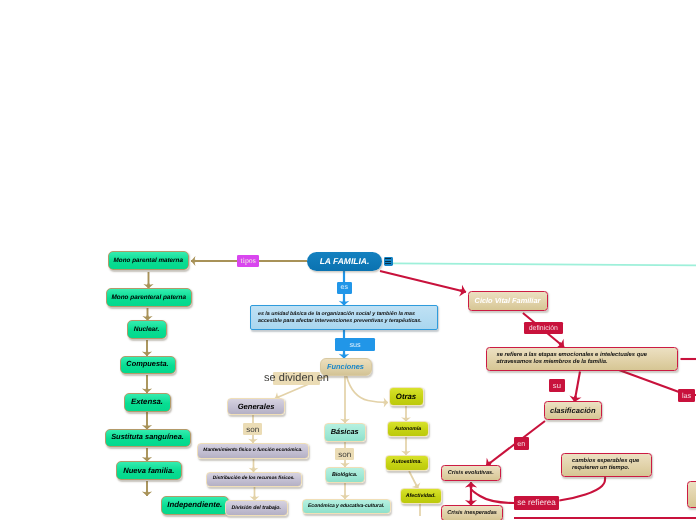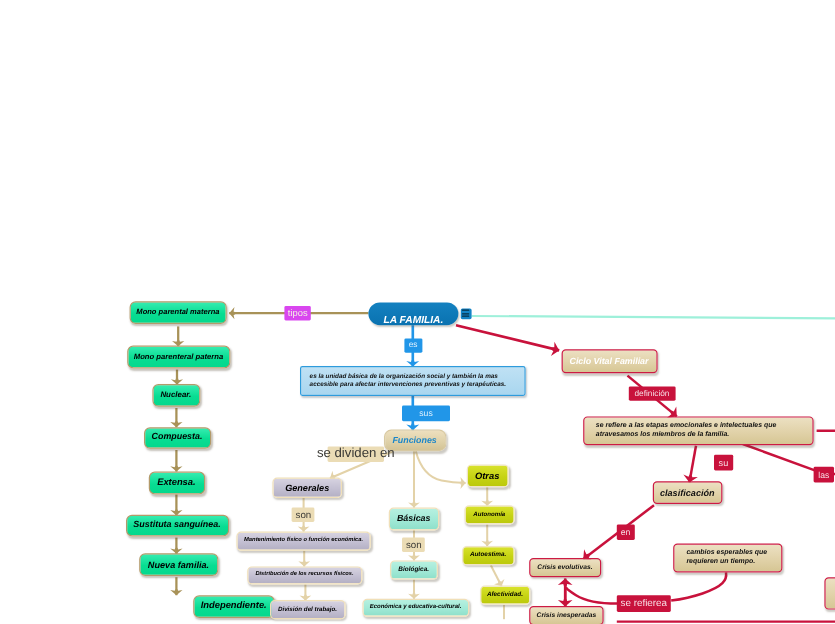--- a/index.html
+++ b/index.html
@@ -8,21 +8,21 @@
   -webkit-font-smoothing:antialiased;text-rendering:geometricPrecision;}
 #stage{position:absolute;left:0;top:0;width:696px;height:520px;overflow:hidden;background:#fff;}
 svg#links{position:absolute;left:0;top:0;width:696px;height:520px;}
 .node,.lbl{position:absolute;box-sizing:border-box;display:flex;align-items:center;
   justify-content:center;text-align:center;}
 .node{border-radius:5px;font-weight:bold;font-style:italic;line-height:1.2;}
 .lbl{font-weight:normal;font-style:normal;white-space:nowrap;border-radius:1.2px;}
 
 
 .s-root{background:linear-gradient(180deg,#1481c0 0%,#0a72b0 100%);color:#fff;
-  border-radius:11px;box-shadow:1px 1.5px 1.6px rgba(90,80,60,.3);align-items:flex-end;}
+  border-radius:11px;box-shadow:1px 1.5px 1.6px rgba(90,80,60,.3);}
 .s-green{background:linear-gradient(180deg,#35ecb0 0%,#08dd92 55%,#04d88d 100%);
   color:#000;border:1.4px solid #b39a6a;border-radius:5px;
   box-shadow:1px 1.5px 1.6px rgba(90,80,60,.34);}
 .s-blue-box{background:linear-gradient(180deg,#bfe1f4 0%,#a9d6ef 100%);color:#111;
   border:1.4px solid #2e9bdc;border-radius:2px;font-style:italic;font-weight:bold;
   box-shadow:1px 1.5px 1.6px rgba(60,80,95,.3);padding:0 7px;text-align:left;justify-content:flex-start;}
 .s-tan-blue{background:linear-gradient(180deg,#eddfbe 0%,#ded0a7 60%,#d3c395 100%);
   color:#1a86c9;border:1.2px solid #d8c9a2;border-radius:6px;
   box-shadow:1px 1.5px 1.6px rgba(90,80,60,.3);}
 .s-lavender{background:linear-gradient(180deg,#d6d2e0 0%,#c3bfd2 55%,#b4b0c4 100%);
@@ -40,21 +40,21 @@
 .s-crimson-white{background:linear-gradient(180deg,#ece0c2 0%,#e1d2a9 55%,#d6c694 100%);
   color:#fff;border:1.9px solid #cc1b43;border-radius:3.5px;
   box-shadow:1px 1.5px 1.6px rgba(90,80,60,.3);}
 
 #root-menu{position:absolute;left:383.5px;top:256.5px;width:9px;height:9.5px;
   background:#1484c6;border-radius:1.4px;display:flex;flex-direction:column;
   justify-content:center;align-items:center;gap:1.3px;}
 #root-menu .hb{display:block;width:5.6px;height:1.1px;background:#062f46;border-radius:.3px;}
 
 
-.l-brown{background:#d946ef;color:#f3efe4;}
+.l-brown{background:#d946ef;color:#f3efe4;font-family:Liberation Serif, serif;}
 .l-blue{background:#2196e8;color:#dff0fd;}
 .l-tan{background:#ebdcb5;color:#3b3a36;}
 .l-crimson-lbl{background:#c8123c;color:#f7dde4;}
 
 </style>
 </head>
 <body>
 
 <div id="stage">
   <svg id="links" viewBox="0 0 696 520">
@@ -212,21 +212,21 @@
       </div>
       <div class="lbl l-tan" style="left: 243.3px; top: 422.7px; width: 19px; height: 12.7px; font-size: 8.1px;">
         <span>son</span>
       </div>
       <div class="lbl l-tan" style="left: 335.2px; top: 448.3px; width: 19.2px; height: 12px; font-size: 8.1px;">
         <span>son</span>
       </div>
       <div class="lbl l-crimson-lbl" style="left: 523.8px; top: 322.1px; width: 39px; height: 12.2px; font-size: 6.9px;">
         <span>definición</span>
       </div>
-      <div class="lbl l-crimson-lbl" style="left: 595px; top: 379px; width: 15.7px; height: 12.5px; font-size: 7.6px;">
+      <div class="lbl l-crimson-lbl" style="left: 549px; top: 379px; width: 15.7px; height: 12.5px; font-size: 7.6px;">
         <span>su</span>
       </div>
       <div class="lbl l-crimson-lbl" style="left: 513.5px; top: 437px; width: 15.5px; height: 12.5px; font-size: 7.2px;">
         <span>en</span>
       </div>
       <div class="lbl l-crimson-lbl" style="left: 514px; top: 495.5px; width: 45px; height: 14.5px; font-size: 8.2px;">
         <span>se refierea</span>
       </div>
       <div class="lbl l-crimson-lbl" style="left: 678px; top: 389px; width: 17px; height: 12.5px; font-size: 7.2px;">
         <span>las</span>

